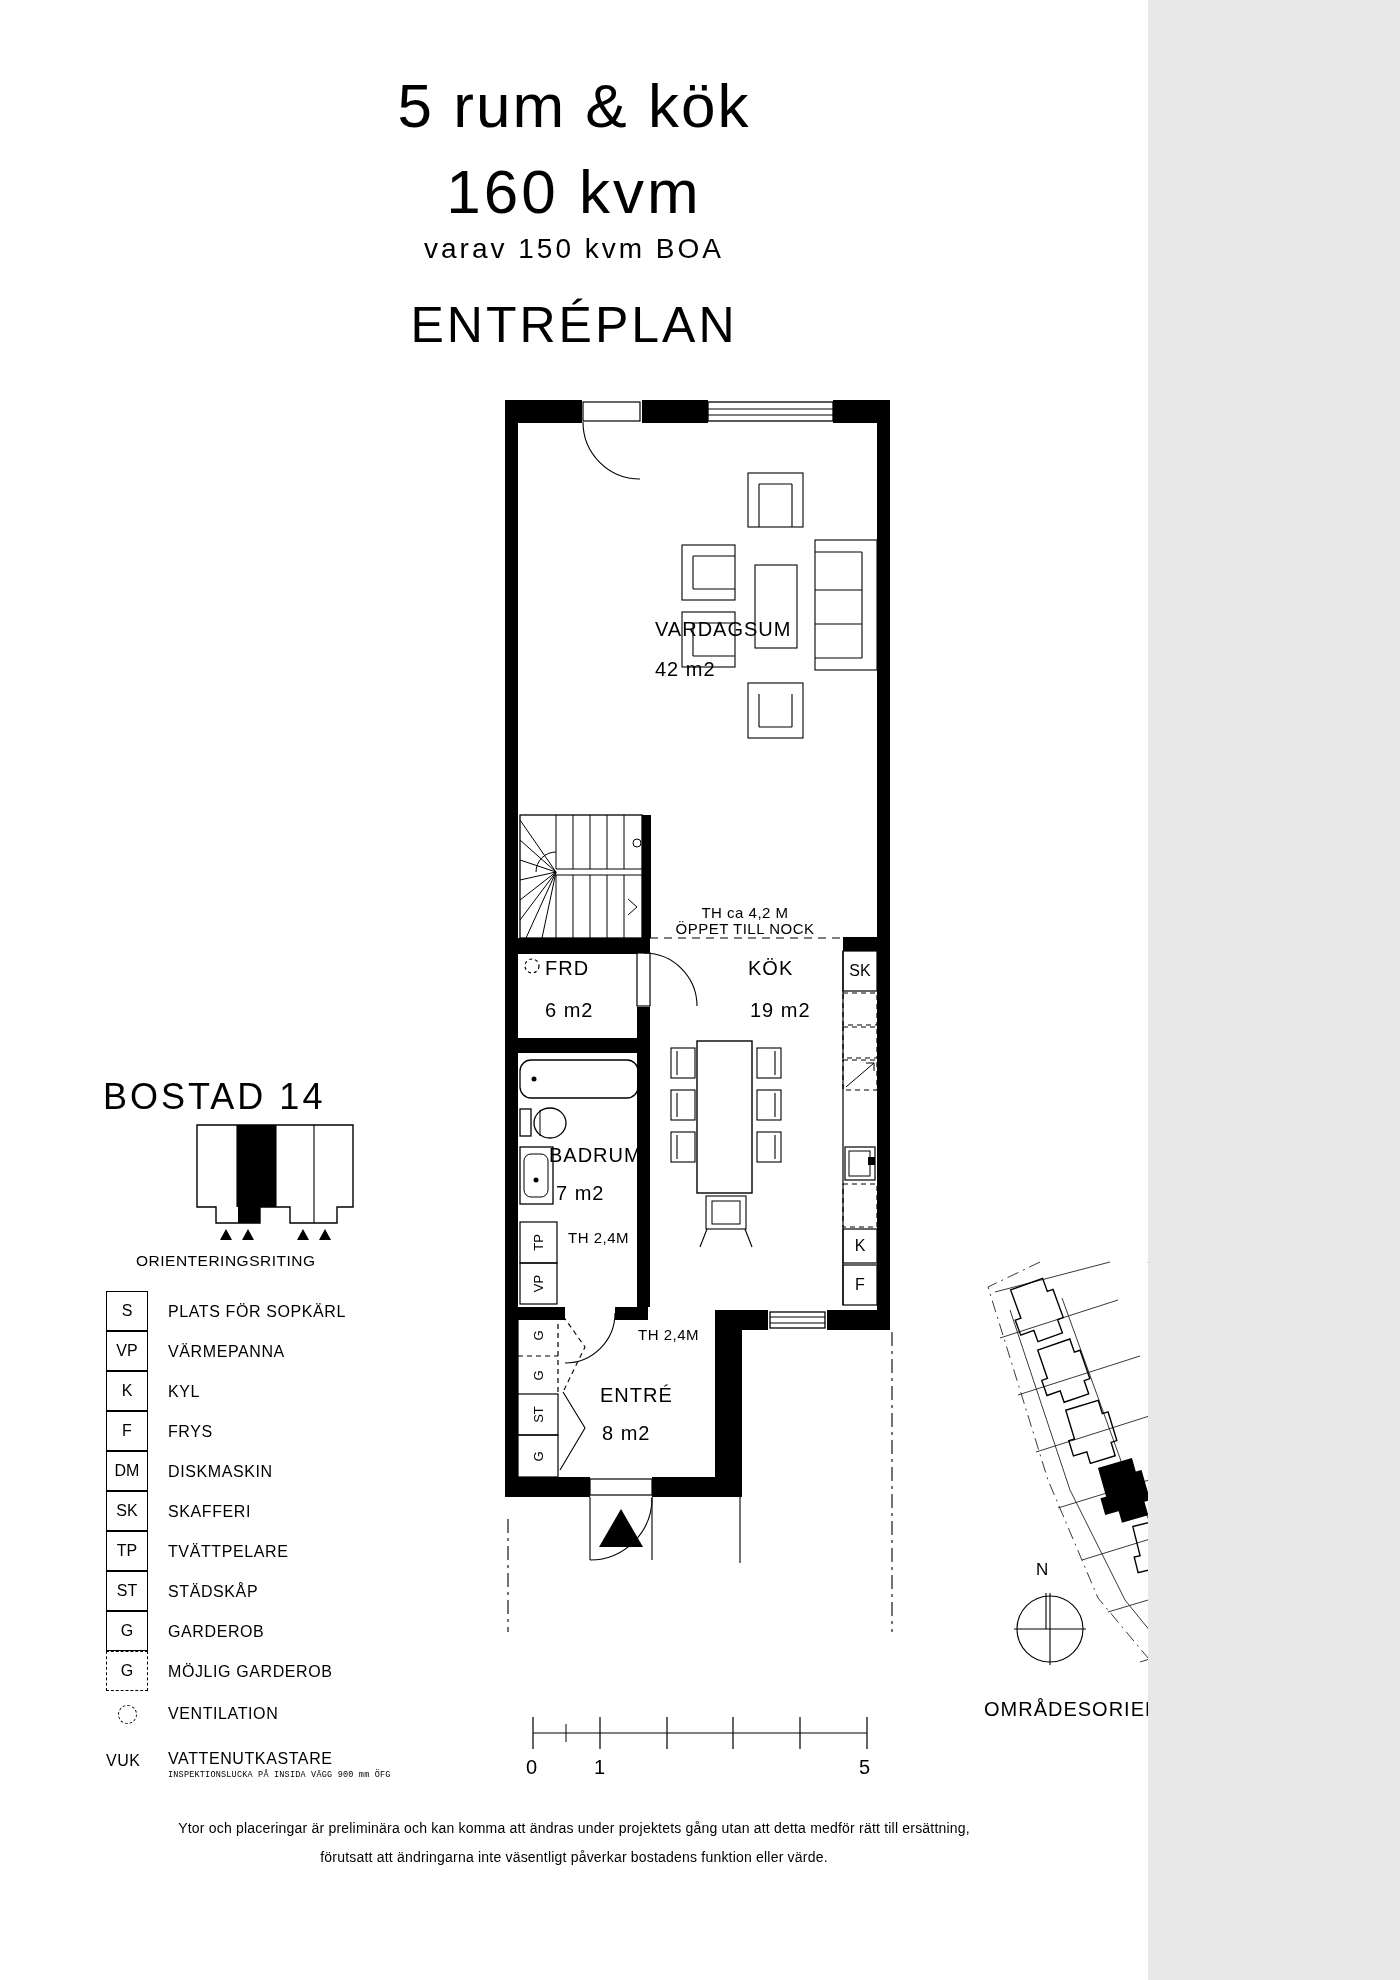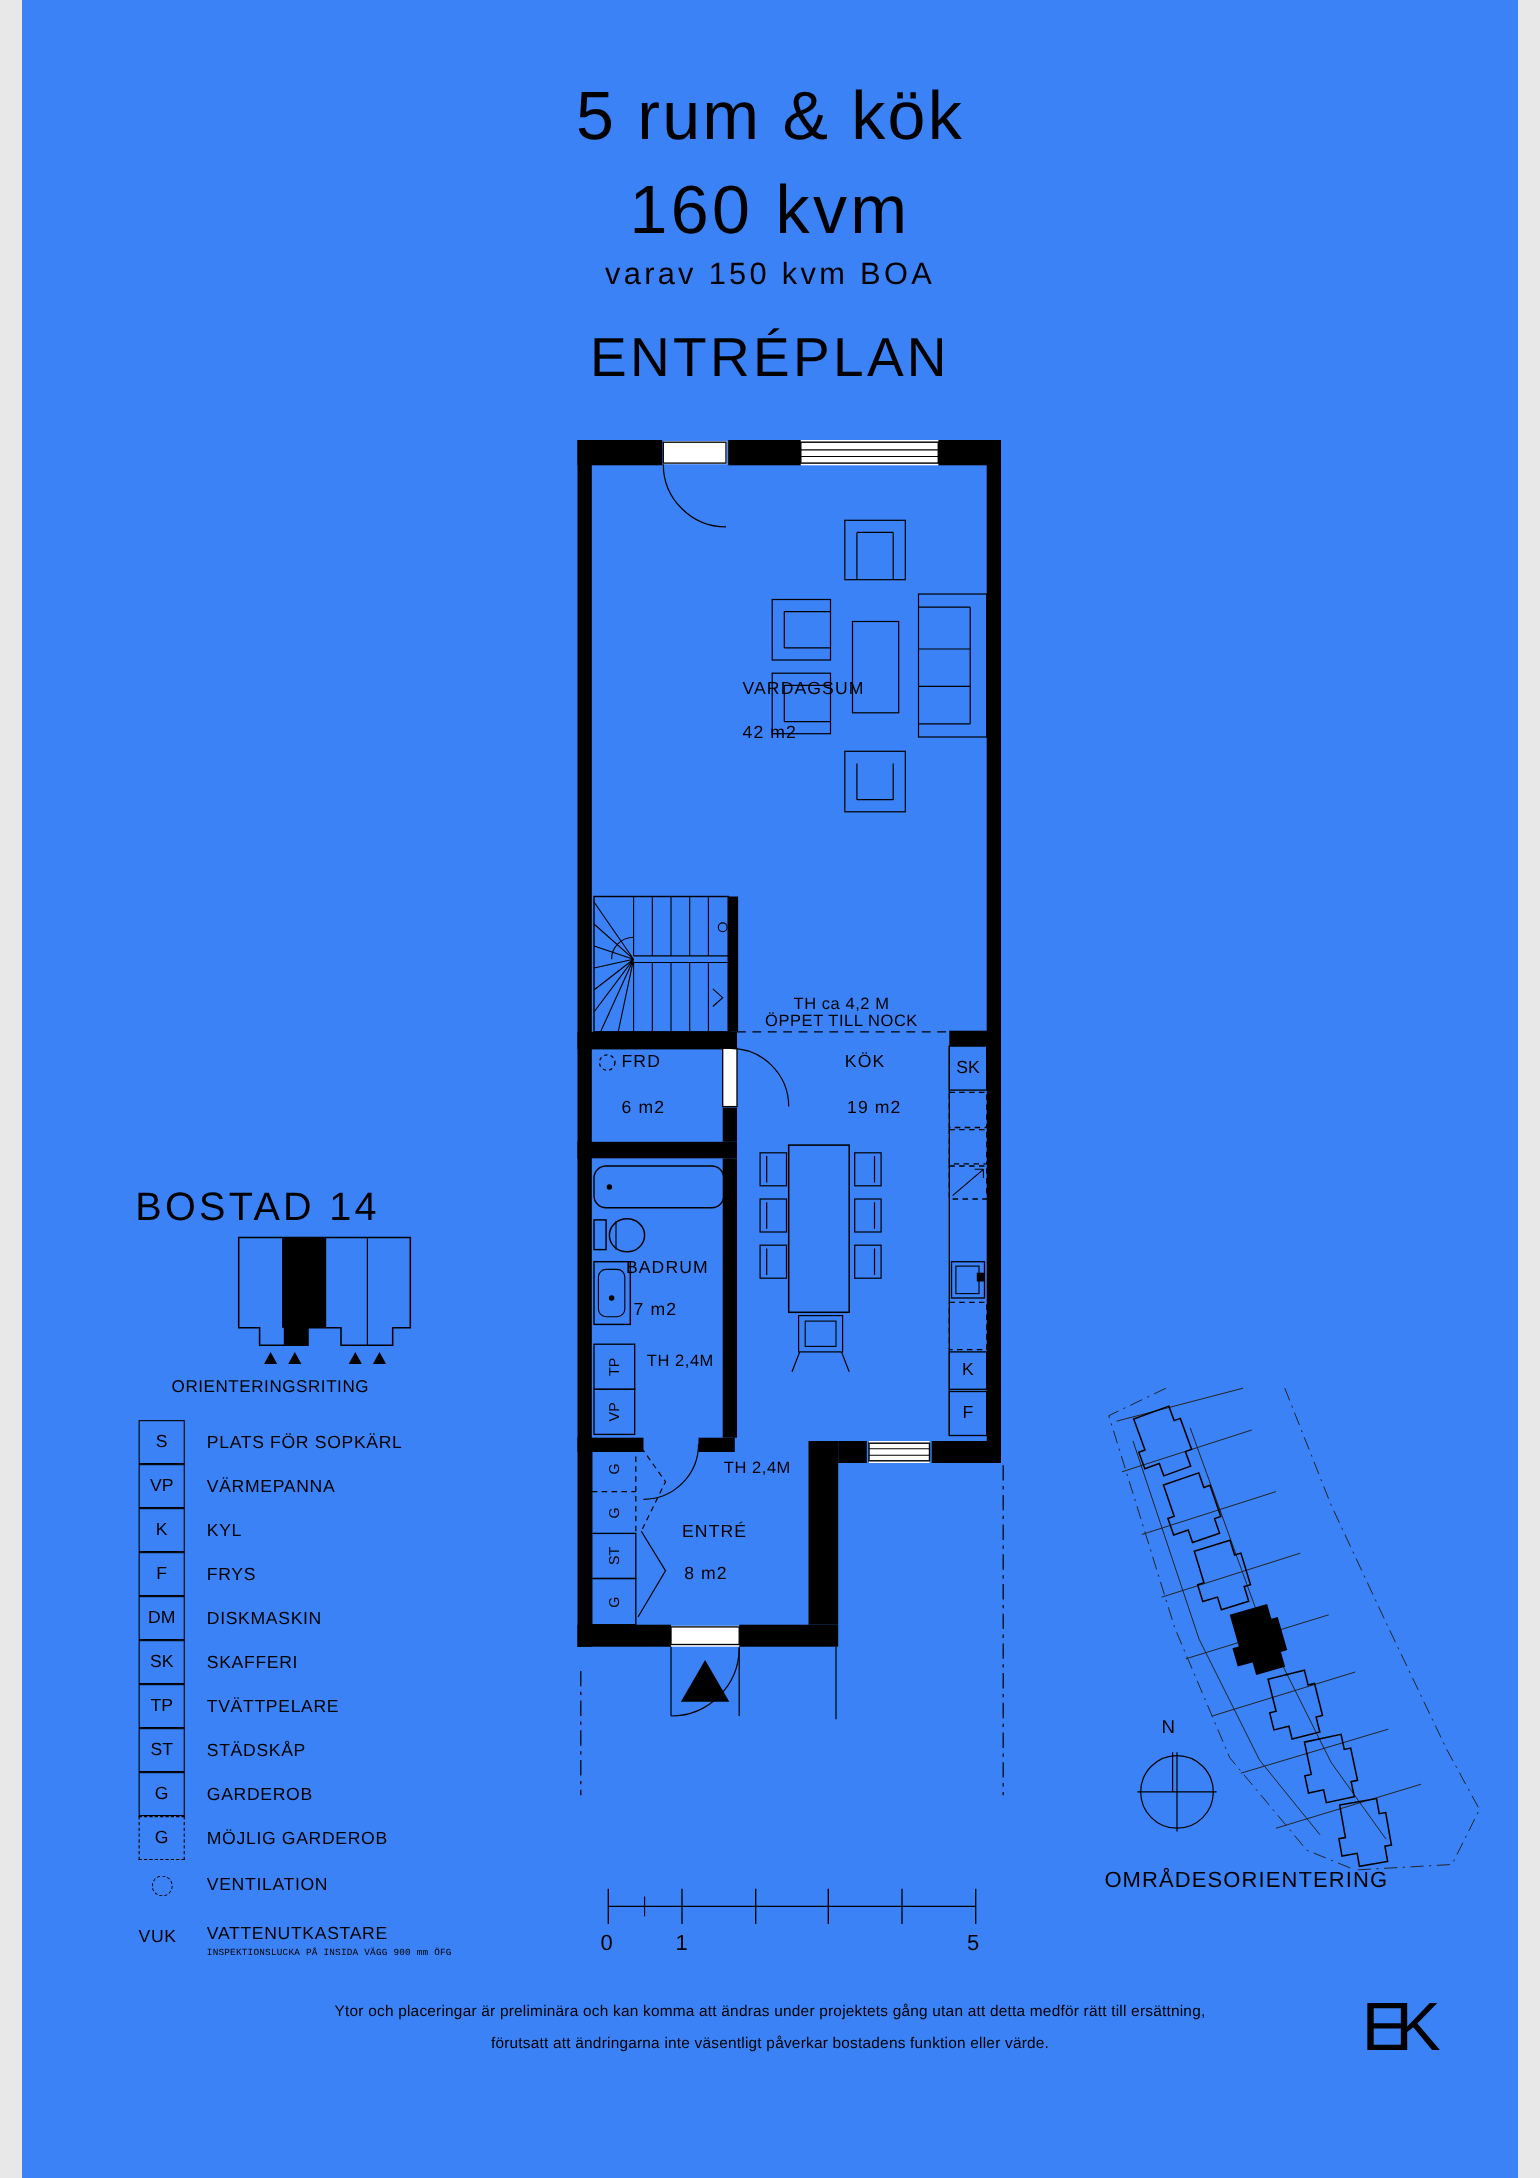--- a/index.html
+++ b/index.html
@@ -1,27 +1,27 @@
 <!DOCTYPE html>
 <html><head>
 <meta charset="utf-8">
 <style>
   html,body{margin:0;padding:0;background:#e8e8e8;}
-  #page{position:relative;width:1360px;height:1980px;background:#3b82f6;overflow:hidden;
-        font-family:"Liberation Sans", sans-serif;color:#000;margin-left:20px;}
+  #page{position:relative;width:1148px;height:1980px;background:#ffffff;overflow:hidden;
+        font-family:"Liberation Sans", sans-serif;color:#000;}
   #linework{position:absolute;left:0;top:0;width:1400px;height:1980px;}
   .abs{position:absolute;white-space:nowrap;}
   .ctr{left:0;right:0;text-align:center;}
   .t1{top:70px;font-size:62px;letter-spacing:2px;}
   .t2{top:156px;font-size:62px;letter-spacing:3px;}
   .t3{top:233px;font-size:28px;letter-spacing:3px;}
   .t4{top:296px;font-size:50px;letter-spacing:3px;}
   .bostad{left:103px;top:1076px;font-size:36px;letter-spacing:3px;}
   .orcap{left:136px;top:1252px;font-size:15.5px;letter-spacing:.5px;}
-  .room{font-size:16px;letter-spacing:1px;}
+  .room{font-size:20px;letter-spacing:1px;}
   .small{font-size:15px;letter-spacing:.5px;}
   .tag{position:absolute;display:flex;align-items:center;justify-content:center;font-size:13px;}
   .tagbig{font-size:16px;}
   .rot{transform:rotate(-90deg);}
   
   #legend{position:absolute;left:106px;top:1292px;}
   .lrow{display:flex;align-items:center;height:40px;}
   .lbox{box-sizing:border-box;width:42px;height:40px;margin-top:-1.6px;border:1.7px solid #000;
         display:flex;align-items:center;justify-content:center;font-size:16px;flex:none;}
   .lbox.dashed{border-style:dashed;}

